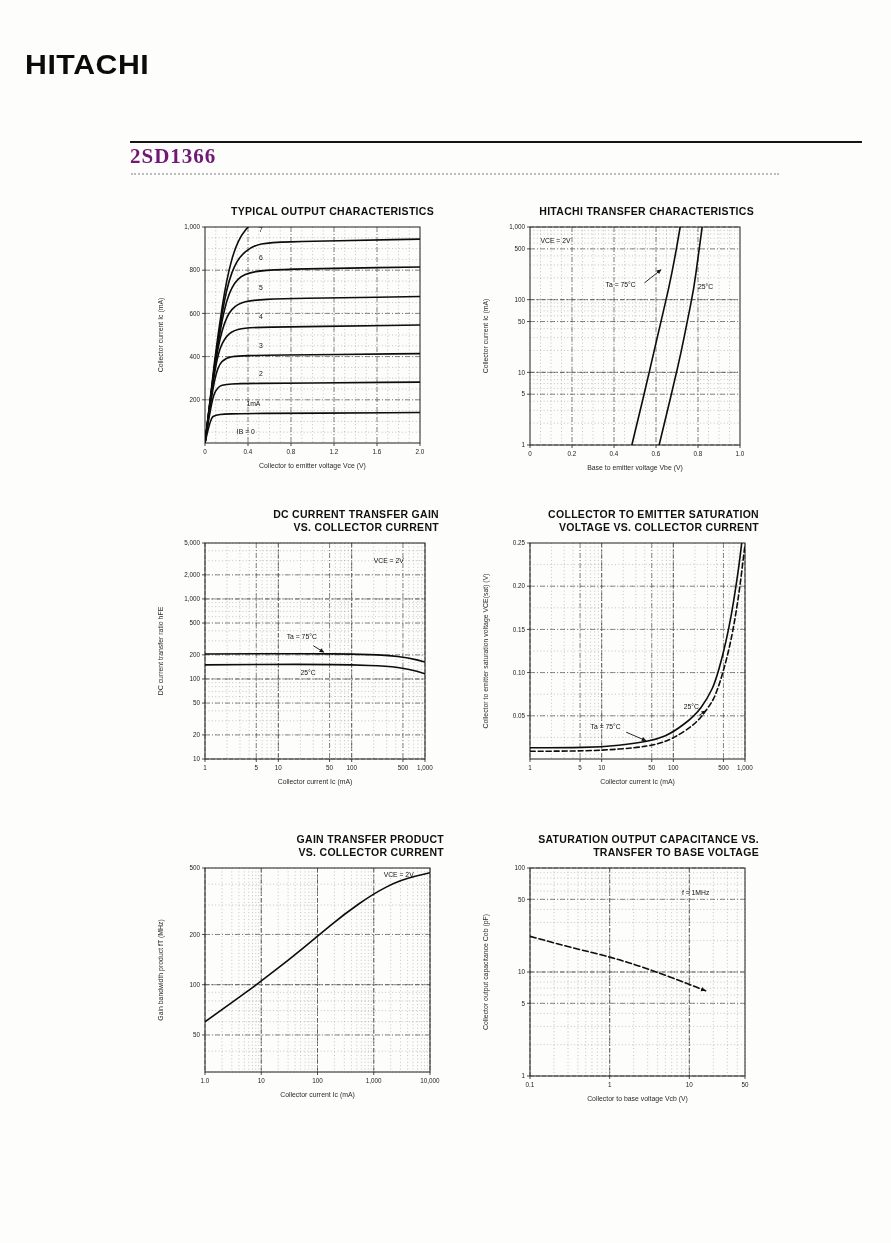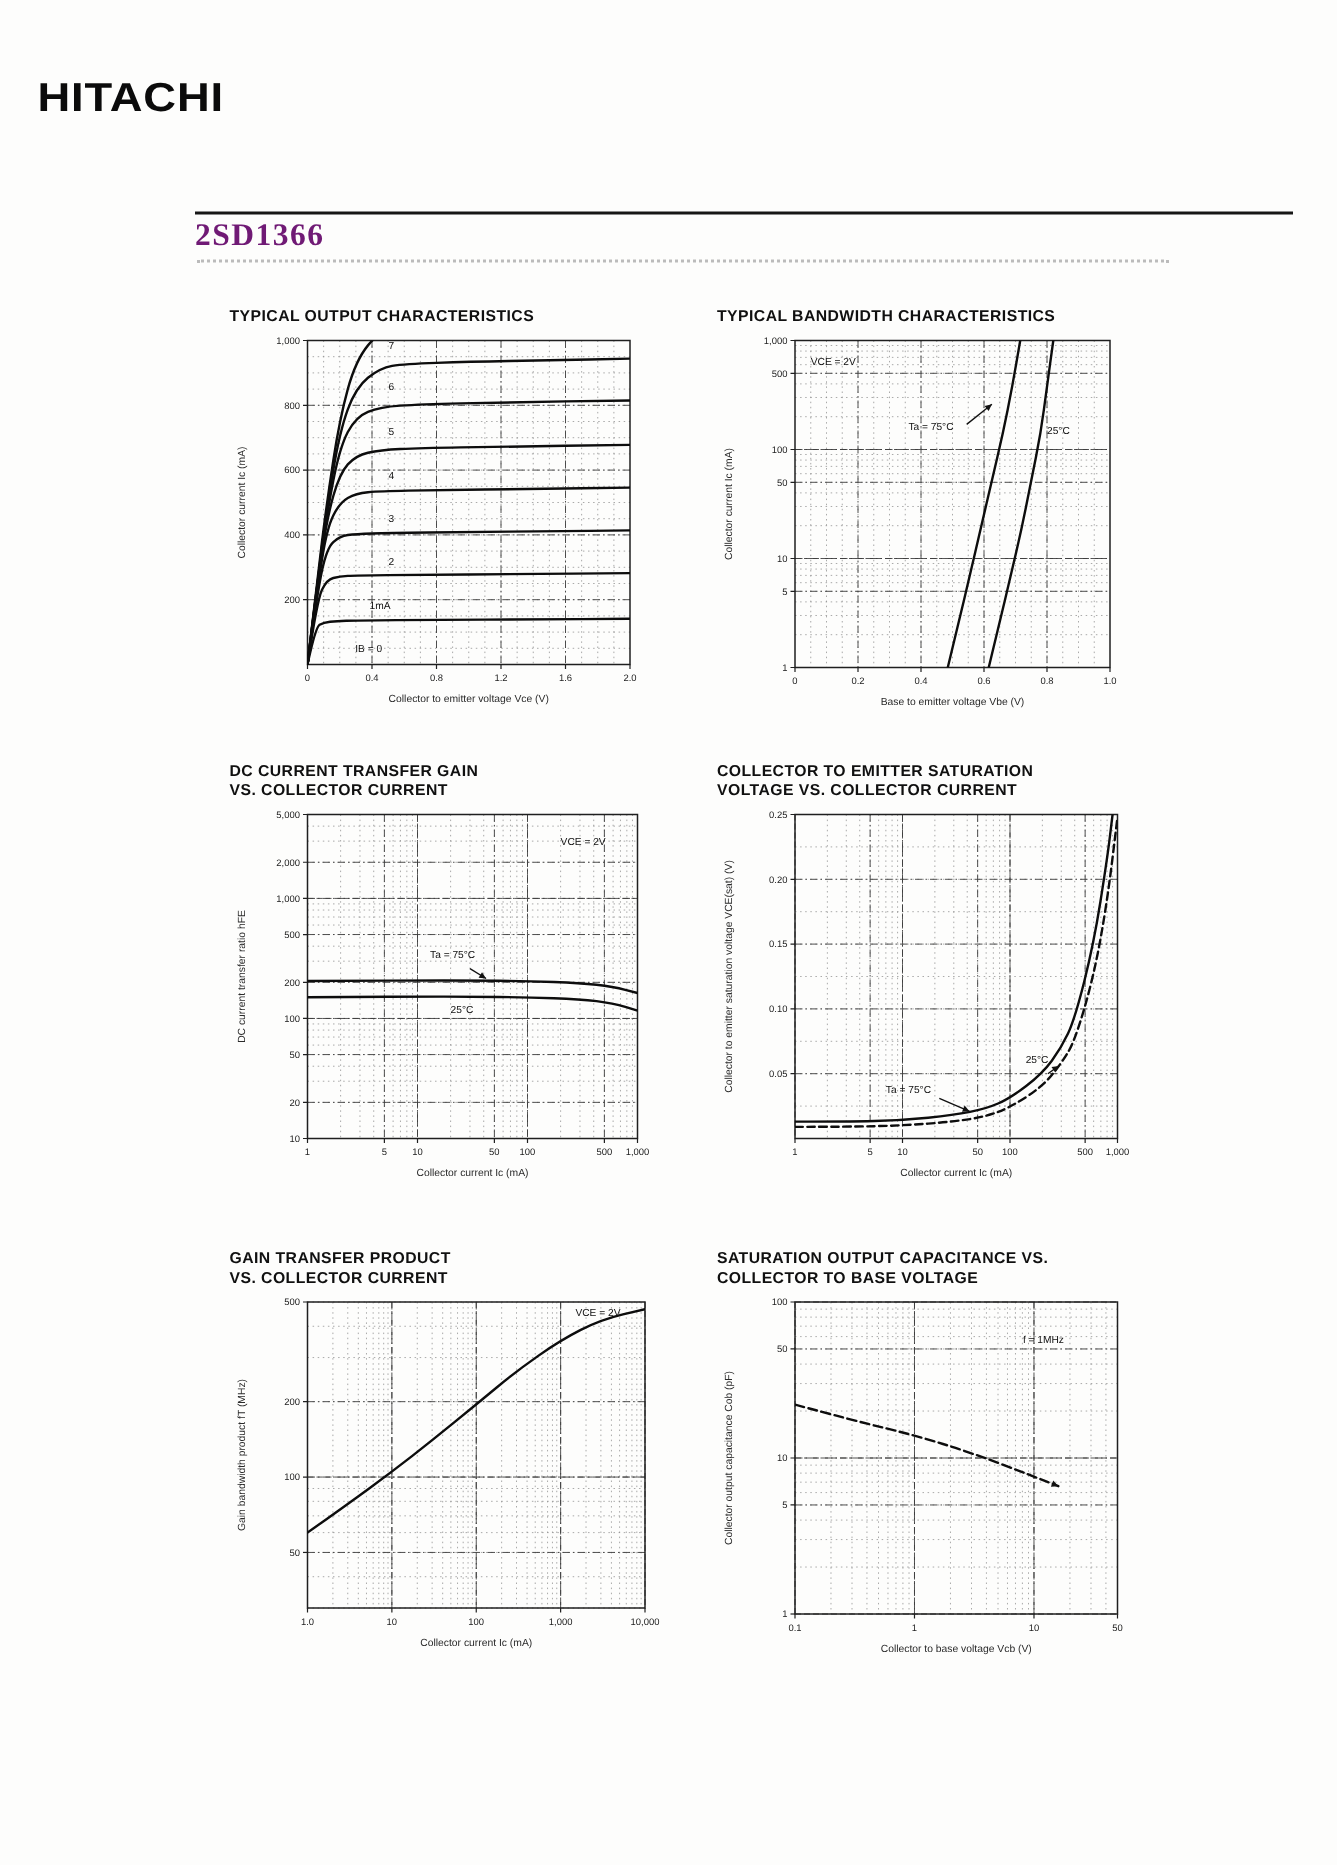--- a/index.html
+++ b/index.html
@@ -22,21 +22,21 @@
     font-family:"Liberation Serif", serif;
     font-size:21px;font-weight:700;letter-spacing:1px;color:#701a75;
   }
   .noise-line{
     position:absolute;left:131px;top:173px;width:648px;height:0;
     border-top:2px dotted #999;opacity:.65;
   }
   figure.chart{position:absolute;margin:0;padding:0;}
   .chart-inner{display:block;}
   .chart-title{
-    font-size:10.5px;font-weight:700;line-height:13px;text-align:left;
+    font-size:10.5px;font-weight:700;line-height:13px;text-align:right;
     letter-spacing:.3px;color:#101010;white-space:nowrap;
   }
   svg.chart-canvas{display:block;margin-top:3px;}
   svg text{font-family:"Liberation Sans", sans-serif;}
   .tick-label{font-size:6.3px;fill:#222;}
   .axis-label{font-size:6.9px;fill:#2a2a2a;}
   .annotation{font-size:6.8px;fill:#111;}
 </style>
 </head>
 <body>
@@ -146,21 +146,21 @@
           <text x="107.9" y="155.47199999999998" text-anchor="middle" class="annotation">2</text>
           <text x="100.375" y="184.848" text-anchor="middle" class="annotation">1mA</text>
           <text x="92.85" y="213.35999999999999" text-anchor="middle" class="annotation">IB = 0</text>
           <text x="159.5" y="247" text-anchor="middle" class="axis-label">Collector to emitter voltage  Vce (V)</text>
           <text x="10" y="114" transform="rotate(-90 10 114)" text-anchor="middle" class="axis-label">Collector current  Ic (mA)</text>
         </svg>
       </div>
     </figure>
     <figure class="chart" style="left: 458px; top: 205px;">
       <div class="chart-inner" style="margin-left: 20px; width: 276px;">
-        <div class="chart-title">TYPICAL BANDWIDTH CHARACTERISTICS</div>
+        <div class="chart-title">HITACHI TRANSFER CHARACTERISTICS</div>
         <svg width="276" height="260" class="chart-canvas">
           <defs>
             <clipPath id="clip-1">
               <rect x="52" y="6" width="210" height="218"></rect>
             </clipPath>
           </defs>
           <g>
             <line x1="62.5" y1="6" x2="62.5" y2="224" stroke="#8d8d8d" stroke-width="0.5" stroke-dasharray="1 2.4"></line>
             <line x1="73" y1="6" x2="73" y2="224" stroke="#8d8d8d" stroke-width="0.5" stroke-dasharray="1 2.4"></line>
             <line x1="83.5" y1="6" x2="83.5" y2="224" stroke="#8d8d8d" stroke-width="0.5" stroke-dasharray="1 2.4"></line>
@@ -578,21 +578,21 @@
           </g>
           <text x="230.6551333218821" y="15.269179090228365" text-anchor="start" class="annotation">VCE = 2V</text>
           <text x="164.5" y="235" text-anchor="middle" class="axis-label">Collector current  Ic (mA)</text>
           <text x="10" y="108" transform="rotate(-90 10 108)" text-anchor="middle" class="axis-label">Gain bandwidth product  fT (MHz)</text>
         </svg>
       </div>
     </figure>
     <figure class="chart" style="left: 458px; top: 833px;">
       <div class="chart-inner" style="margin-left: 20px; width: 281px;">
         <div class="chart-title">SATURATION OUTPUT CAPACITANCE VS.</div>
-        <div class="chart-title">COLLECTOR TO BASE VOLTAGE</div>
+        <div class="chart-title">TRANSFER TO BASE VOLTAGE</div>
         <svg width="281" height="250" class="chart-canvas">
           <defs>
             <clipPath id="clip-5">
               <rect x="52" y="6" width="215" height="208"></rect>
             </clipPath>
           </defs>
           <g>
             <line x1="52" y1="6" x2="52" y2="214" stroke="#444" stroke-width="0.6" stroke-dasharray="4 2"></line>
             <line x1="75.98005497051764" y1="6" x2="75.98005497051764" y2="214" stroke="#8d8d8d" stroke-width="0.5" stroke-dasharray="1 2.4"></line>
             <line x1="90.00748789350243" y1="6" x2="90.00748789350243" y2="214" stroke="#8d8d8d" stroke-width="0.5" stroke-dasharray="1 2.4"></line>

